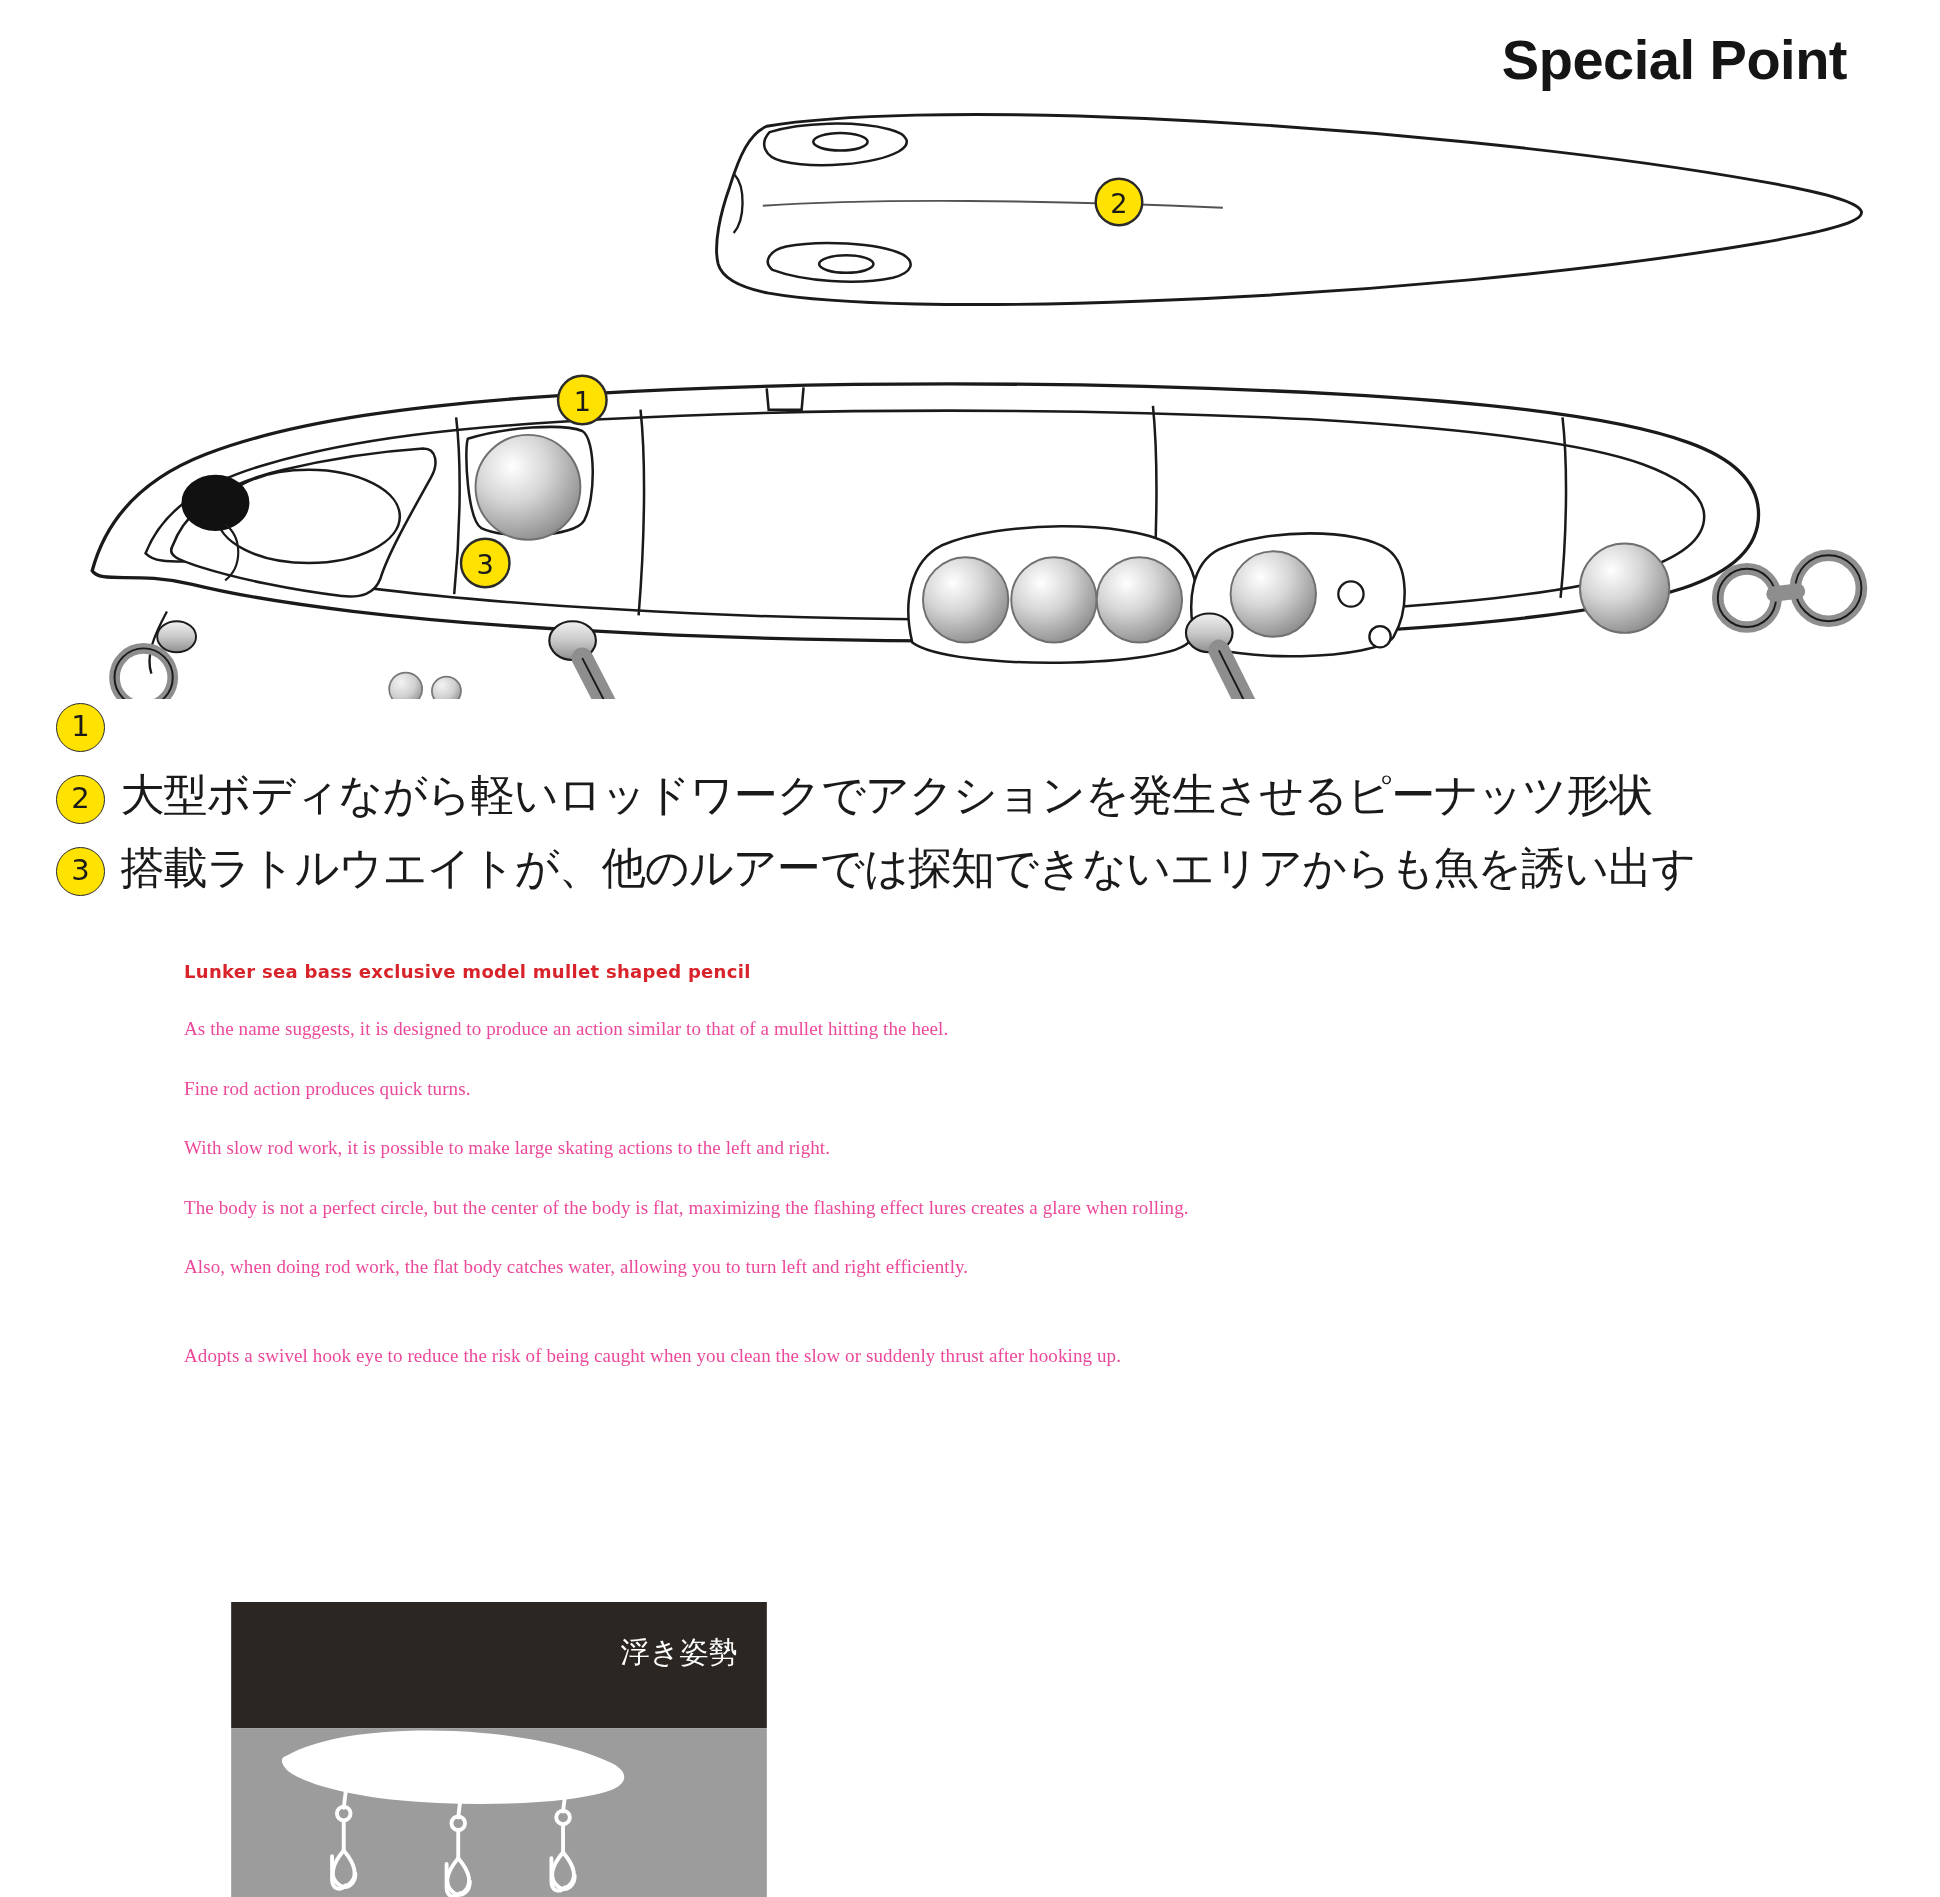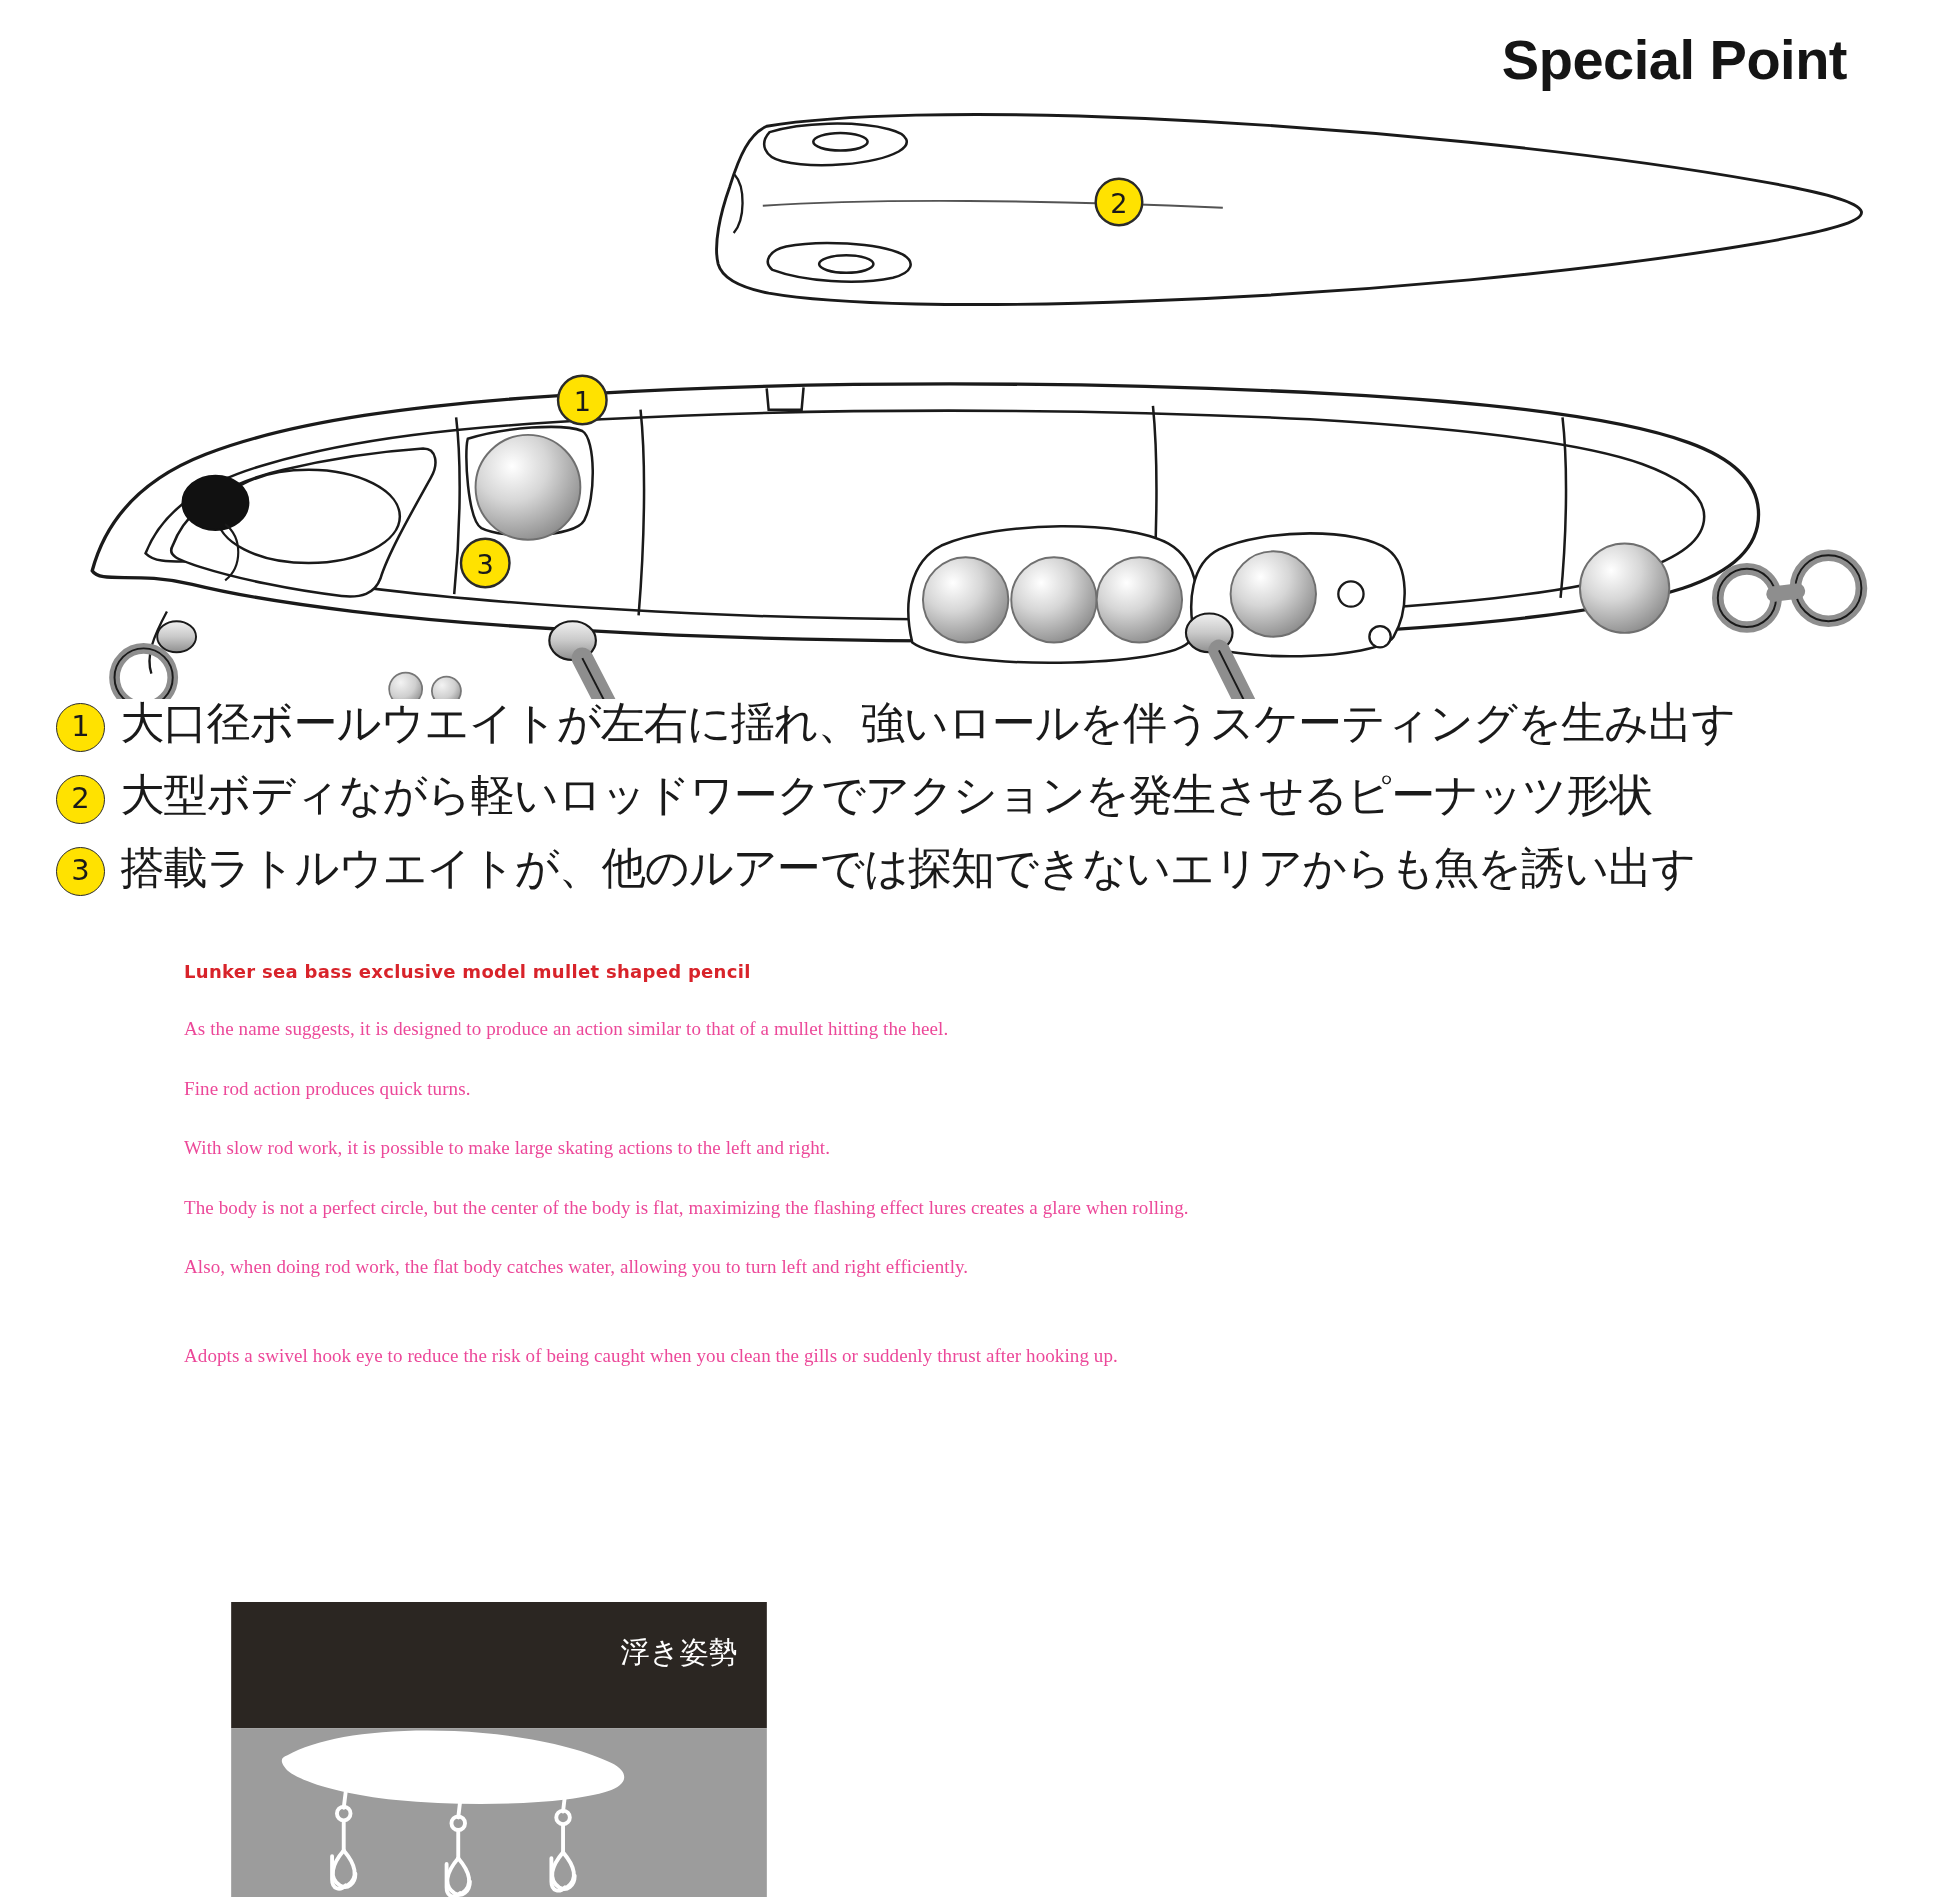--- a/index.html
+++ b/index.html
@@ -287,40 +287,39 @@
       <g>
         <circle cx="500" cy="480" r="25" fill="#ffe200" stroke="#2a2a2a" stroke-width="2.5"></circle>
         <text x="500" y="491" text-anchor="middle" font-family="DejaVu Sans, sans-serif" font-size="28" fill="#1a1a1a">3</text>
       </g>
     </svg>
   </div>
 
   <div class="jp-list">
     <div class="jp-row">
       <div class="jp-badge">1</div>
-      <div class="jp-text">大口径ボールウエイトが左右に揺れ、強いロールを伴うスケーティングを生み出す</div>
     </div>
     <div class="jp-row">
       <div class="jp-badge">2</div>
       <div class="jp-text">大型ボディながら軽いロッドワークでアクションを発生させるピーナッツ形状</div>
     </div>
     <div class="jp-row">
       <div class="jp-badge">3</div>
       <div class="jp-text">搭載ラトルウエイトが、他のルアーでは探知できないエリアからも魚を誘い出す</div>
     </div>
   </div>
 
   <div class="copy">
     <div class="copy-heading">Lunker sea bass exclusive model mullet shaped pencil</div>
     <p>As the name suggests, it is designed to produce an action similar to that of a mullet hitting the heel.</p>
     <p>Fine rod action produces quick turns.</p>
     <p>With slow rod work, it is possible to make large skating actions to the left and right.</p>
     <p>The body is not a perfect circle, but the center of the body is flat, maximizing the flashing effect lures creates a glare when rolling.</p>
     <p>Also, when doing rod work, the flat body catches water, allowing you to turn left and right efficiently.</p>
-    <p class="spaced-top">Adopts a swivel hook eye to reduce the risk of being caught when you clean the gills or suddenly thrust after hooking up.</p>
+    <p class="spaced-top">Adopts a swivel hook eye to reduce the risk of being caught when you clean the slow or suddenly thrust after hooking up.</p>
   </div>
 
   <div class="float-panel">
     <svg width="536" height="328" viewBox="0 0 552 338">
       <rect x="0" y="0" width="552" height="130" fill="#2b2622"></rect>
       <rect x="0" y="130" width="552" height="208" fill="#9c9c9c"></rect>
       <text x="522" y="62" text-anchor="end" font-family="DejaVu Sans, sans-serif" font-size="30" fill="#ffffff">浮き姿勢</text>
 
       <g>
         <path d="M58 158

